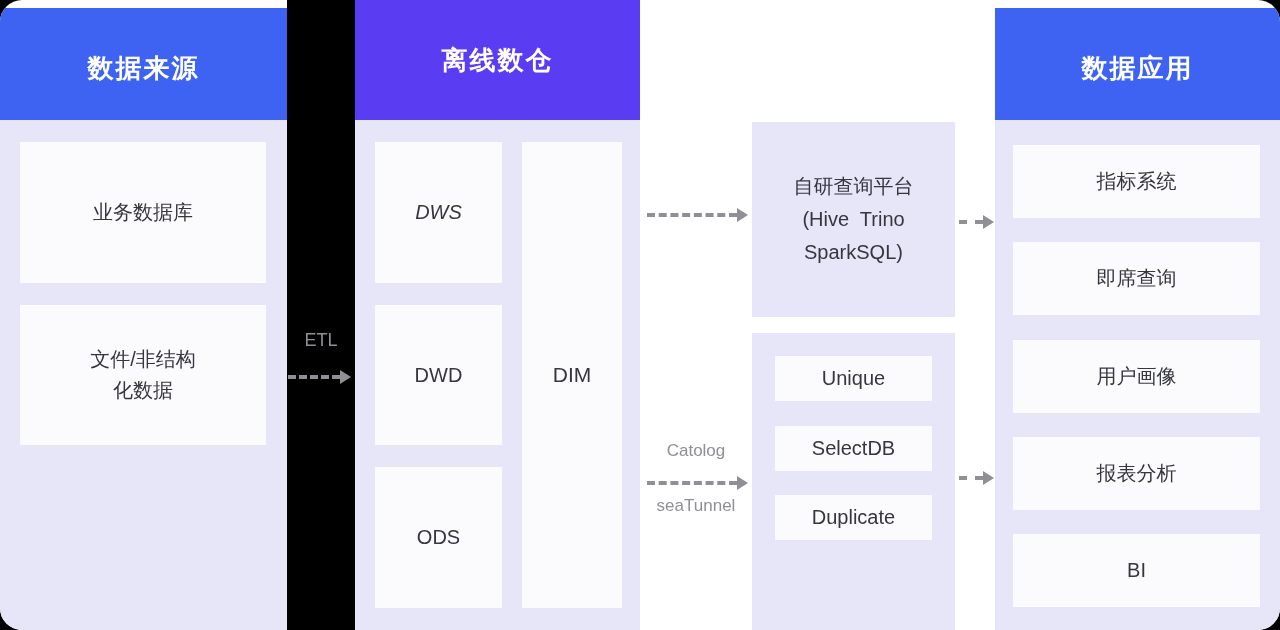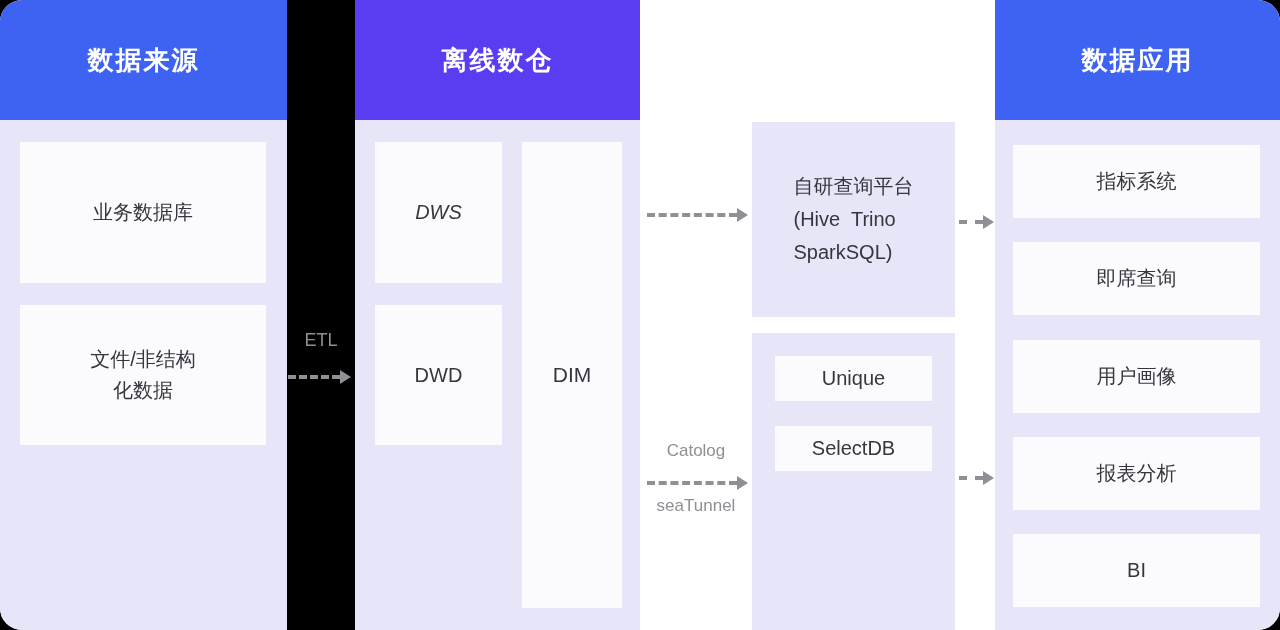--- a/index.html
+++ b/index.html
@@ -27,21 +27,21 @@
     top: 0;
     height: 120px;
     display: flex;
     align-items: center;
     justify-content: center;
     color: #ffffff;
     font-size: 26px;
     font-weight: 700;
     letter-spacing: 2px;
   }
-  .header-blue   { background: var(--header-blue, #3e63f3); }
+  .header-blue   { background: var(--header-blue, #3e63f3); margin-top: 8px; }
   .header-purple { background: var(--header-purple, #5a3cf2); }
   .panel {
     position: absolute;
     background: var(--panel-bg, #e6e6f8);
   }
   .card {
     position: absolute;
     background: var(--card-bg, #fbfbfe);
     display: flex;
     align-items: center;
@@ -55,21 +55,21 @@
   .mid-panel {
     position: absolute;
     background: var(--panel-bg, #e6e6f8);
   }
   .query-card {
     position: absolute;
     background: var(--panel-bg, #e6e6f8);
     display: flex;
     align-items: center;
     justify-content: center;
-    text-align: left;
+    text-align: center;
     color: var(--text-dark, #36363e);
     font-size: 20px;
     line-height: 1.65;
     white-space: pre-wrap;
   }
   .dim-card { font-size: 21px; }
   .dash-line {
     position: absolute;
     height: 0;
     border-top: 4px dashed var(--arrow-gray, #8f8f95);
@@ -111,20 +111,21 @@
   <div class="dash-line" style="left:288px; top:375px; width:52px;">
     <span class="arrow-head"></span>
   </div>
 
   <div class="col-header header-purple" style="left:355px; width:285px;">
     <span>离线数仓</span>
   </div>
   <div class="panel" style="left:355px; top:120px; width:285px; height:510px;"></div>
   <div class="card" style="left:375px; top:142px; width:127px; height:141px;font-style:italic;">DWS</div>
   <div class="card" style="left:375px; top:305px; width:127px; height:140px;">DWD</div>
+  <div class="card" style="left:375px; top:467px; width:127px; height:141px;">ODS</div>
   <div class="card dim-card" style="left:522px; top:142px; width:100px; height:466px;">DIM</div>
 
   <div class="dash-line" style="left:647px; top:213px; width:90px;">
     <span class="arrow-head"></span>
   </div>
 
   <div class="query-card" style="left:752px; top:122px; width:203px; height:195px;">自研查询平台
 (Hive  Trino
 SparkSQL)</div>
 
@@ -134,20 +135,21 @@
 
   <div class="flow-label" style="left:640px; top:441px; width:112px;">Catolog</div>
   <div class="flow-label" style="left:636px; top:496px; width:120px;">seaTunnel</div>
   <div class="dash-line" style="left:647px; top:481px; width:90px;">
     <span class="arrow-head"></span>
   </div>
 
   <div class="mid-panel" style="left:752px; top:333px; width:203px; height:297px;"></div>
   <div class="card" style="left:775px; top:356px; width:157px; height:45px;">Unique</div>
   <div class="card" style="left:775px; top:426px; width:157px; height:45px;">SelectDB</div>
+  <div class="card" style="left:775px; top:495px; width:157px; height:45px;">Duplicate</div>
 
   <div class="dash-line" style="left:959px; top:476px; width:24px;">
     <span class="arrow-head"></span>
   </div>
 
   <div class="col-header header-blue" style="left:995px; width:285px;">
     <span>数据应用</span>
   </div>
   <div class="panel" style="left:995px; top:120px; width:285px; height:510px;"></div>
   <div class="card" style="left:1013px; top:145px; width:247px; height:73px;">指标系统</div>

